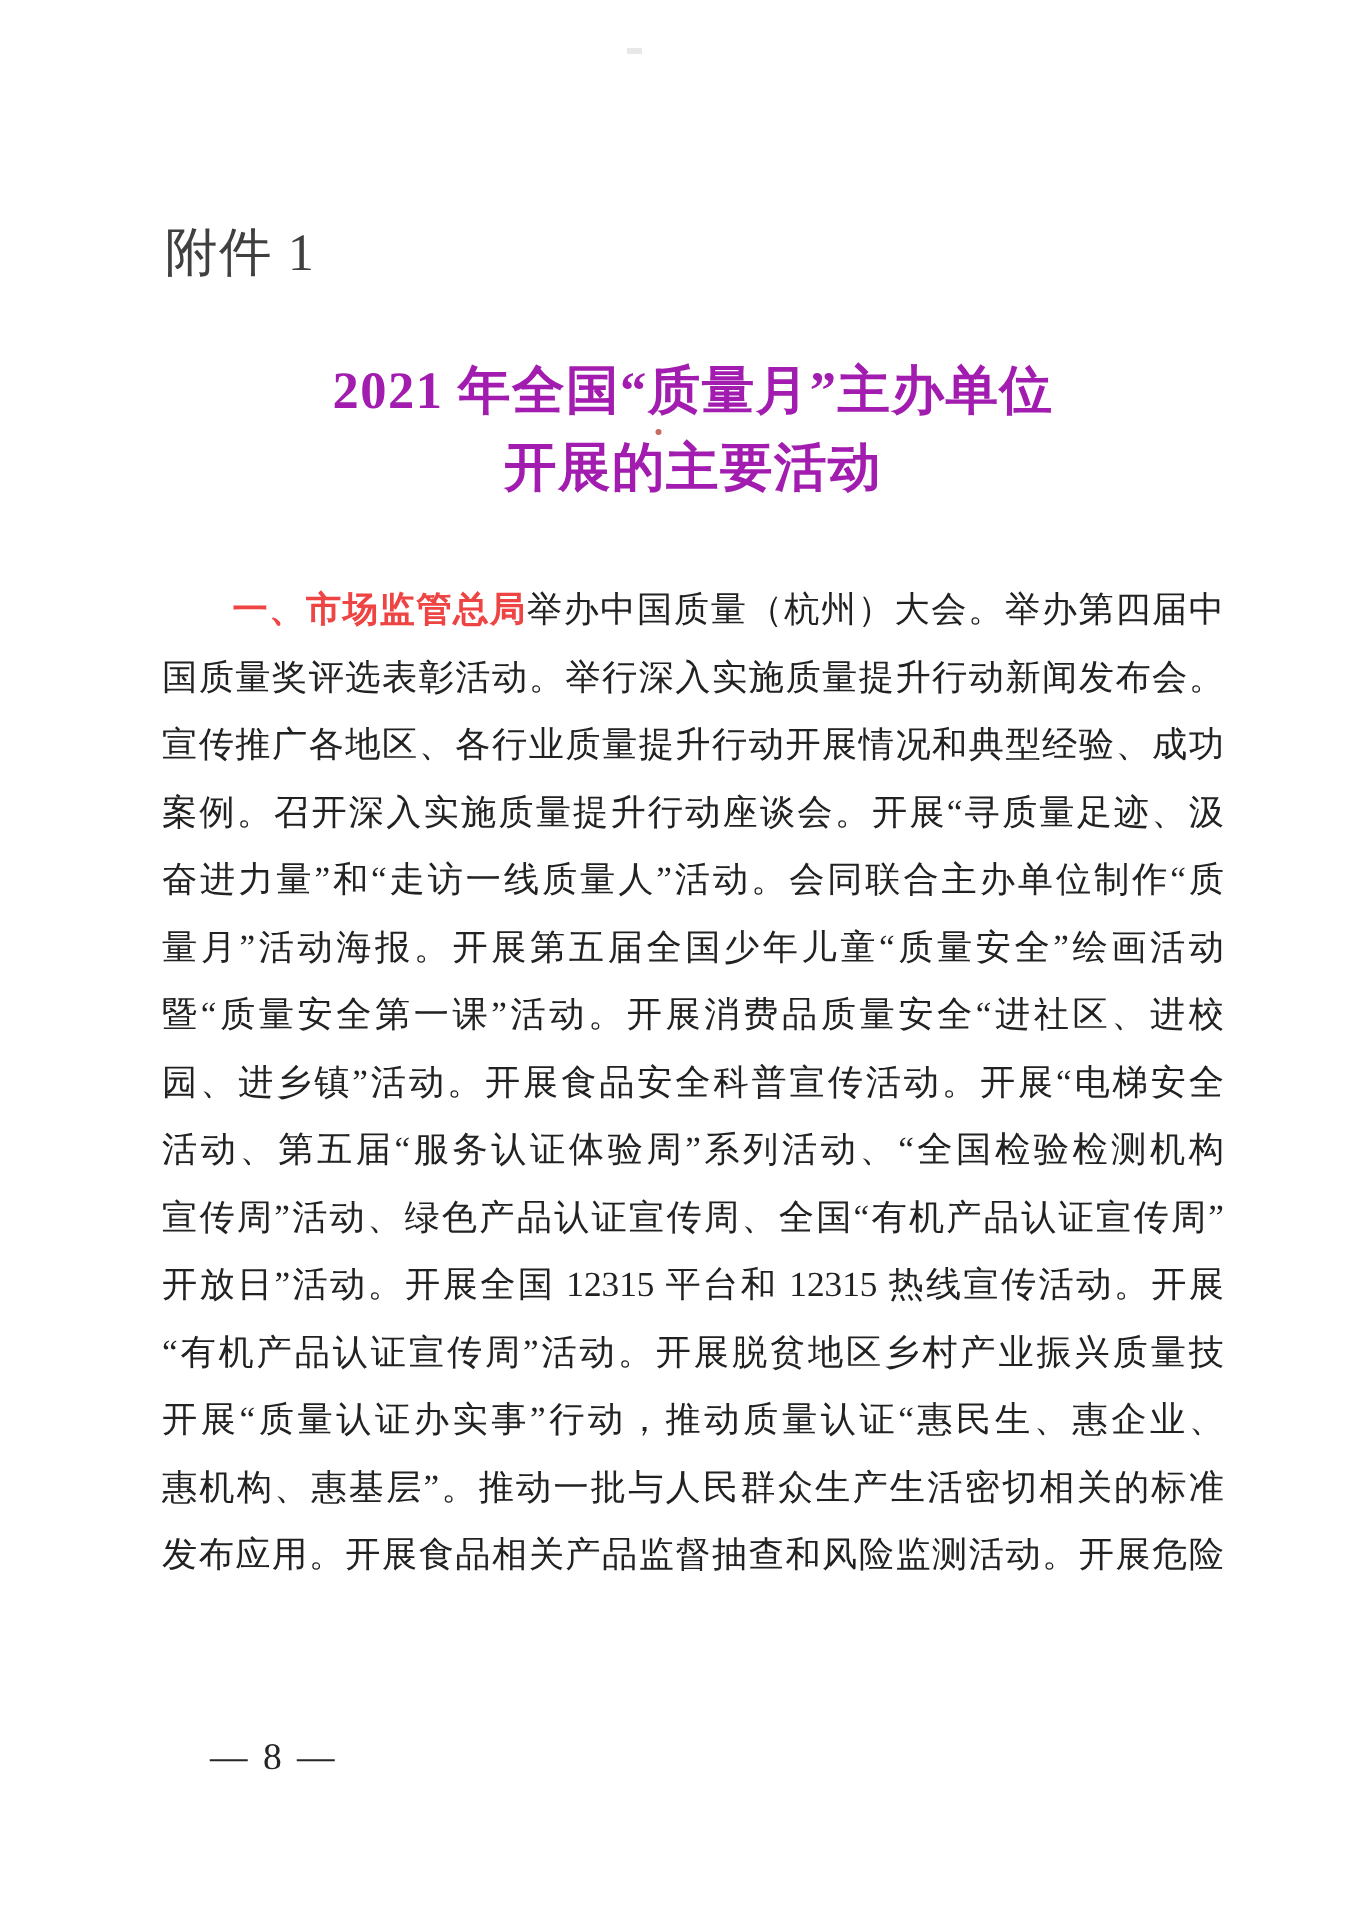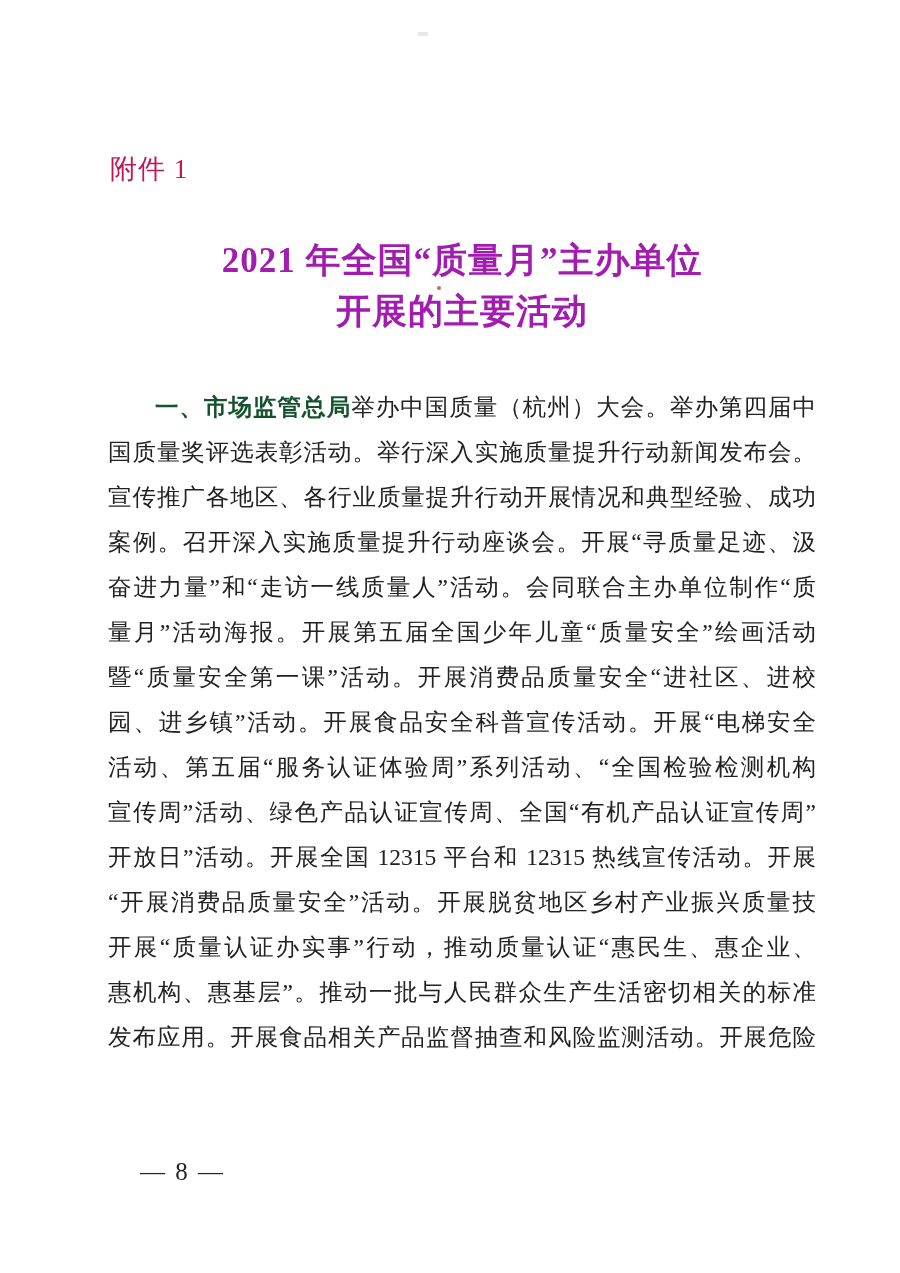--- a/index.html
+++ b/index.html
@@ -13,24 +13,24 @@
     height: 1273px;
     background: #ffffff;
     overflow: hidden;
     font-family: "Liberation Serif", "DejaVu Serif", serif;
     color: #1c1c1c;
   }
   .attachment-label {
     position: absolute;
     left: 110px;
     top: 153px;
-    font-size: 27px;
+    font-size: 35px;
     line-height: 32px;
     letter-spacing: 1px;
-    color: #be185d;
+    color: #404040;
   }
   .doc-title {
     position: absolute;
     left: 108px;
     top: 235px;
     width: 708px;
     text-align: center;
     font-weight: bold;
     font-size: 35px;
     line-height: 51px;
@@ -52,21 +52,21 @@
     text-align-last: justify;
     white-space: normal;
     overflow: hidden;
   }
   .body-text .line.first-line {
     text-indent: 2em;
   }
   .bold-lead {
     font-family: Liberation Mono, monospace;
     font-weight: bold;
-    color: #14532d;
+    color: #ef4444;
   }
   .page-footer {
     position: absolute;
     left: 140px;
     top: 1157px;
     font-size: 25px;
     line-height: 30px;
     letter-spacing: 2px;
     color: #262626;
   }
@@ -112,21 +112,21 @@
       <div class="line">国质量奖评选表彰活动。举行深入实施质量提升行动新闻发布会。</div>
       <div class="line">宣传推广各地区、各行业质量提升行动开展情况和典型经验、成功</div>
       <div class="line">案例。召开深入实施质量提升行动座谈会。开展“寻质量足迹、汲</div>
       <div class="line">奋进力量”和“走访一线质量人”活动。会同联合主办单位制作“质</div>
       <div class="line">量月”活动海报。开展第五届全国少年儿童“质量安全”绘画活动</div>
       <div class="line">暨“质量安全第一课”活动。开展消费品质量安全“进社区、进校</div>
       <div class="line">园、进乡镇”活动。开展食品安全科普宣传活动。开展“电梯安全</div>
       <div class="line">活动、第五届“服务认证体验周”系列活动、“全国检验检测机构</div>
       <div class="line">宣传周”活动、绿色产品认证宣传周、全国“有机产品认证宣传周”</div>
       <div class="line">开放日”活动。开展全国 12315 平台和 12315 热线宣传活动。开展</div>
-      <div class="line">“开展消费品质量安全”活动。开展脱贫地区乡村产业振兴质量技</div>
+      <div class="line">“有机产品认证宣传周”活动。开展脱贫地区乡村产业振兴质量技</div>
       <div class="line">开展“质量认证办实事”行动，推动质量认证“惠民生、惠企业、</div>
       <div class="line">惠机构、惠基层”。推动一批与人民群众生产生活密切相关的标准</div>
       <div class="line">发布应用。开展食品相关产品监督抽查和风险监测活动。开展危险</div>
     </div>
 
   <div class="page-footer">— 8 —</div>
 
 </div>
 
 </body></html>

